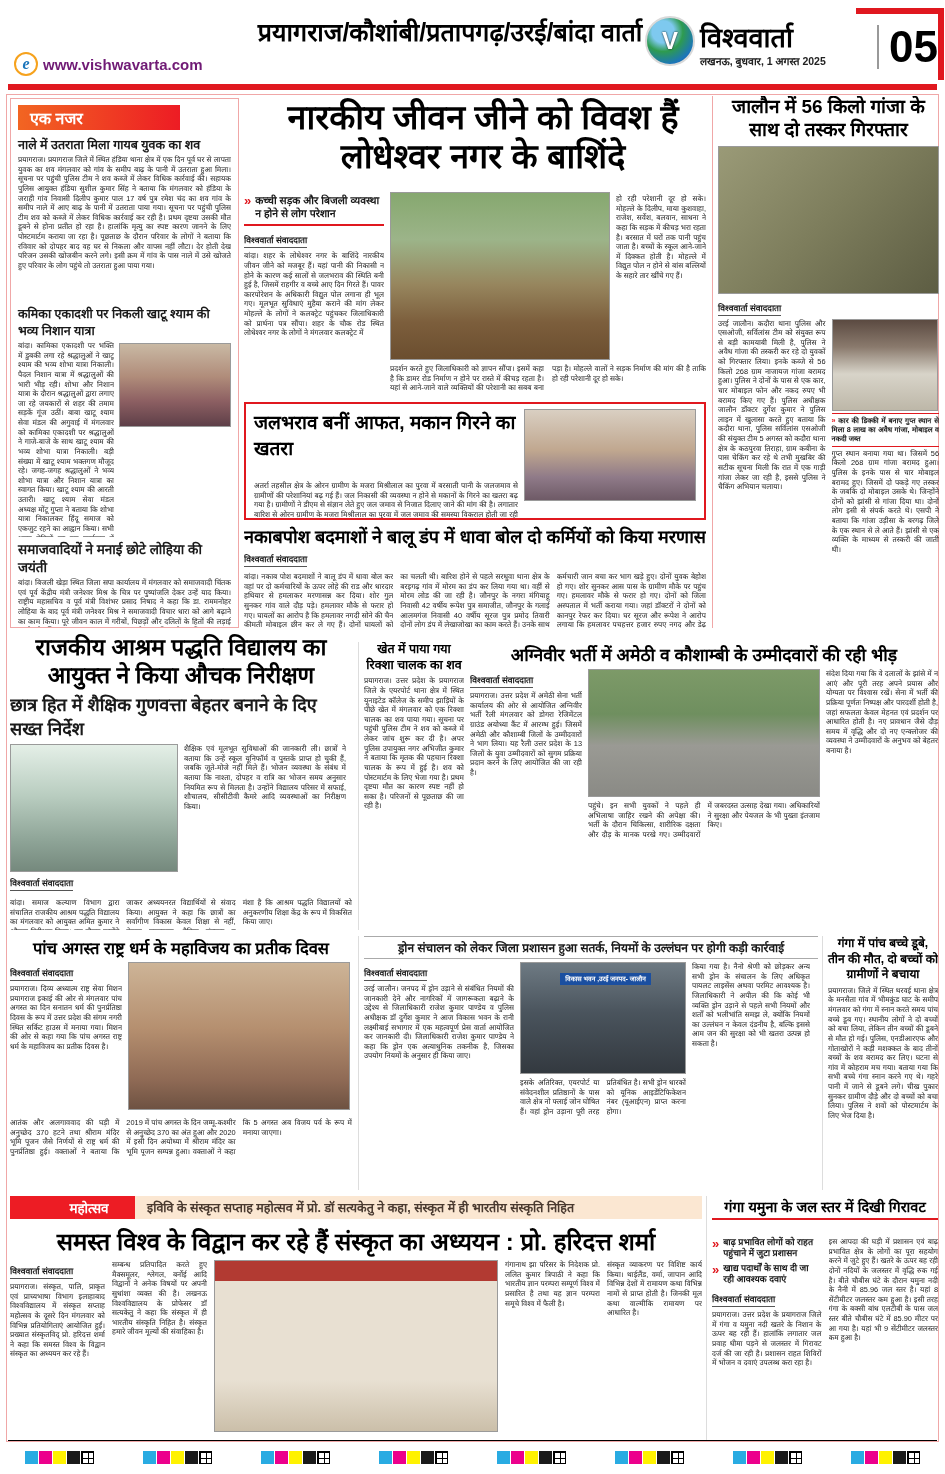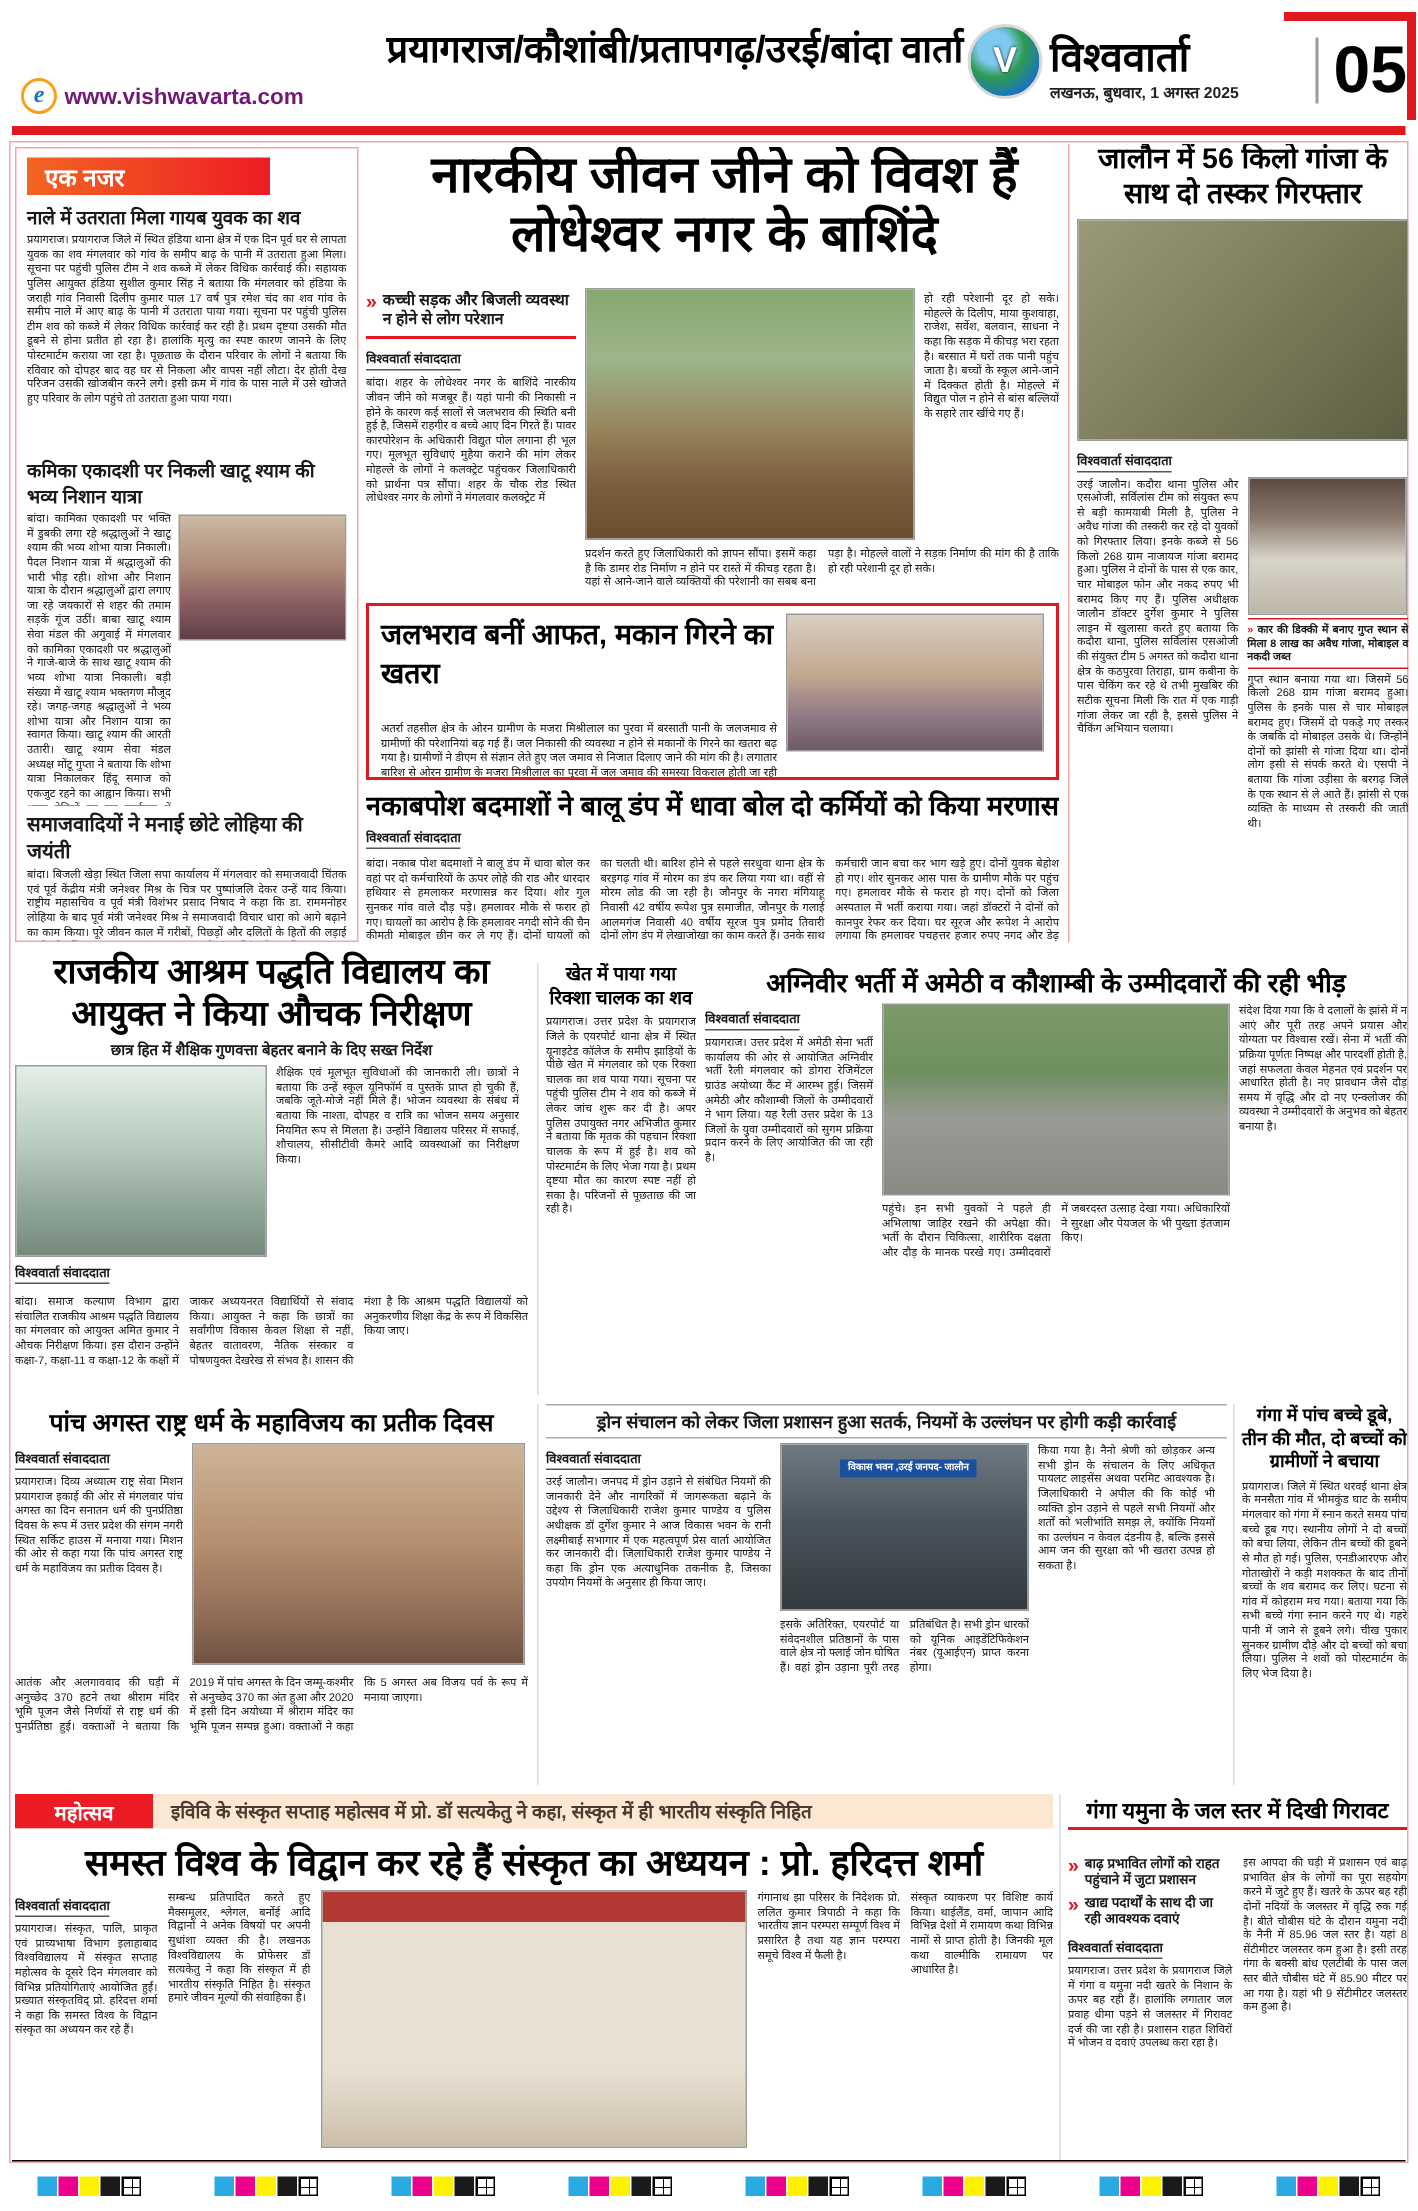--- a/index.html
+++ b/index.html
@@ -80,21 +80,21 @@
   #ganja-hl{font-size:19px;line-height:1.2;margin-bottom:4px;}
   #ganja-photo{width:100%;height:148px;margin-bottom:3px;}
   #ganja-cols{display:flex;gap:6px;}
   #ganja-cols .col{width:108px;}
   #ganja-inset{width:106px;height:92px;margin-bottom:2px;}
   .cap-red{border-top:1px solid #e0181f;border-bottom:1px solid #e0181f;padding:2px 0;margin:2px 0;}
   .cap-red .chev{color:#e0181f;font-weight:800;}
   
   #blk-ashram{left:10px;top:634px;width:342px;height:296px;}
   #ashram-hl{font-size:23px;line-height:1.2;}
-  #ashram-sub{font-size:10px;font-weight:800;text-align:center;margin:3px 0 4px;}
+  #ashram-sub{font-size:18px;font-weight:800;margin:3px 0 4px;}
   #ashram-photo{width:168px;height:128px;}
   #ashram-right{width:162px;height:128px;}
   #ashram-body2{column-count:3;column-gap:7px;height:104px;margin-top:4px;}
   
   #blk-rickshaw{left:358px;top:642px;width:106px;height:288px;border-left:1px solid #ddd;padding-left:5px;box-sizing:border-box;}
   #rickshaw-hl{font-size:12.5px;line-height:1.25;margin-bottom:3px;}
   
   #blk-agniveer{left:470px;top:642px;width:468px;height:288px;}
   #agniveer-hl{font-size:17.5px;margin-bottom:3px;}
   #agniveer-photo{width:232px;height:128px;}
@@ -110,21 +110,21 @@
   #drone-sub{font-size:12px;font-weight:800;text-align:center;border-top:1px solid #aaa;
              border-bottom:1px solid #aaa;padding:2px 0;margin-bottom:3px;}
   #drone-photo{width:166px;height:112px;}
   #drone-below{column-count:2;column-gap:7px;height:96px;margin-top:4px;}
   
   #blk-drown{left:822px;top:936px;width:116px;height:254px;border-left:1px solid #ddd;padding-left:5px;box-sizing:border-box;}
   #drown-hl{font-size:12px;line-height:1.3;margin-bottom:3px;}
   
   #blk-band{left:10px;top:1196px;width:692px;height:23px;background:#fbe7d2;display:flex;align-items:center;}
   .band-label{width:92px;height:23px;background:#ed1c24;color:#fff;font-weight:800;font-size:13.5px;
-              display:flex;align-items:center;justify-content:center;}
+              display:flex;align-items:center;justify-content:center;padding-left:33px;}
   .band-text{font-size:12.5px;font-weight:800;color:#4a3a30;padding-left:12px;}
   
   #blk-sanskrit{left:10px;top:1224px;width:692px;height:216px;}
   #sanskrit-hl{font-size:24px;margin-bottom:3px;}
   #sanskrit-row{display:flex;gap:7px;}
   #sanskrit-row .col{width:95px;}
   #sanskrit-photo{width:284px;height:172px;}
   
   #blk-river{left:706px;top:1196px;width:232px;height:244px;border-left:1px solid #ddd;padding-left:5px;box-sizing:border-box;}
   #river-hl{font-size:14.5px;border-bottom:2px solid #e0181f;padding-bottom:2px;margin-bottom:17px;}

